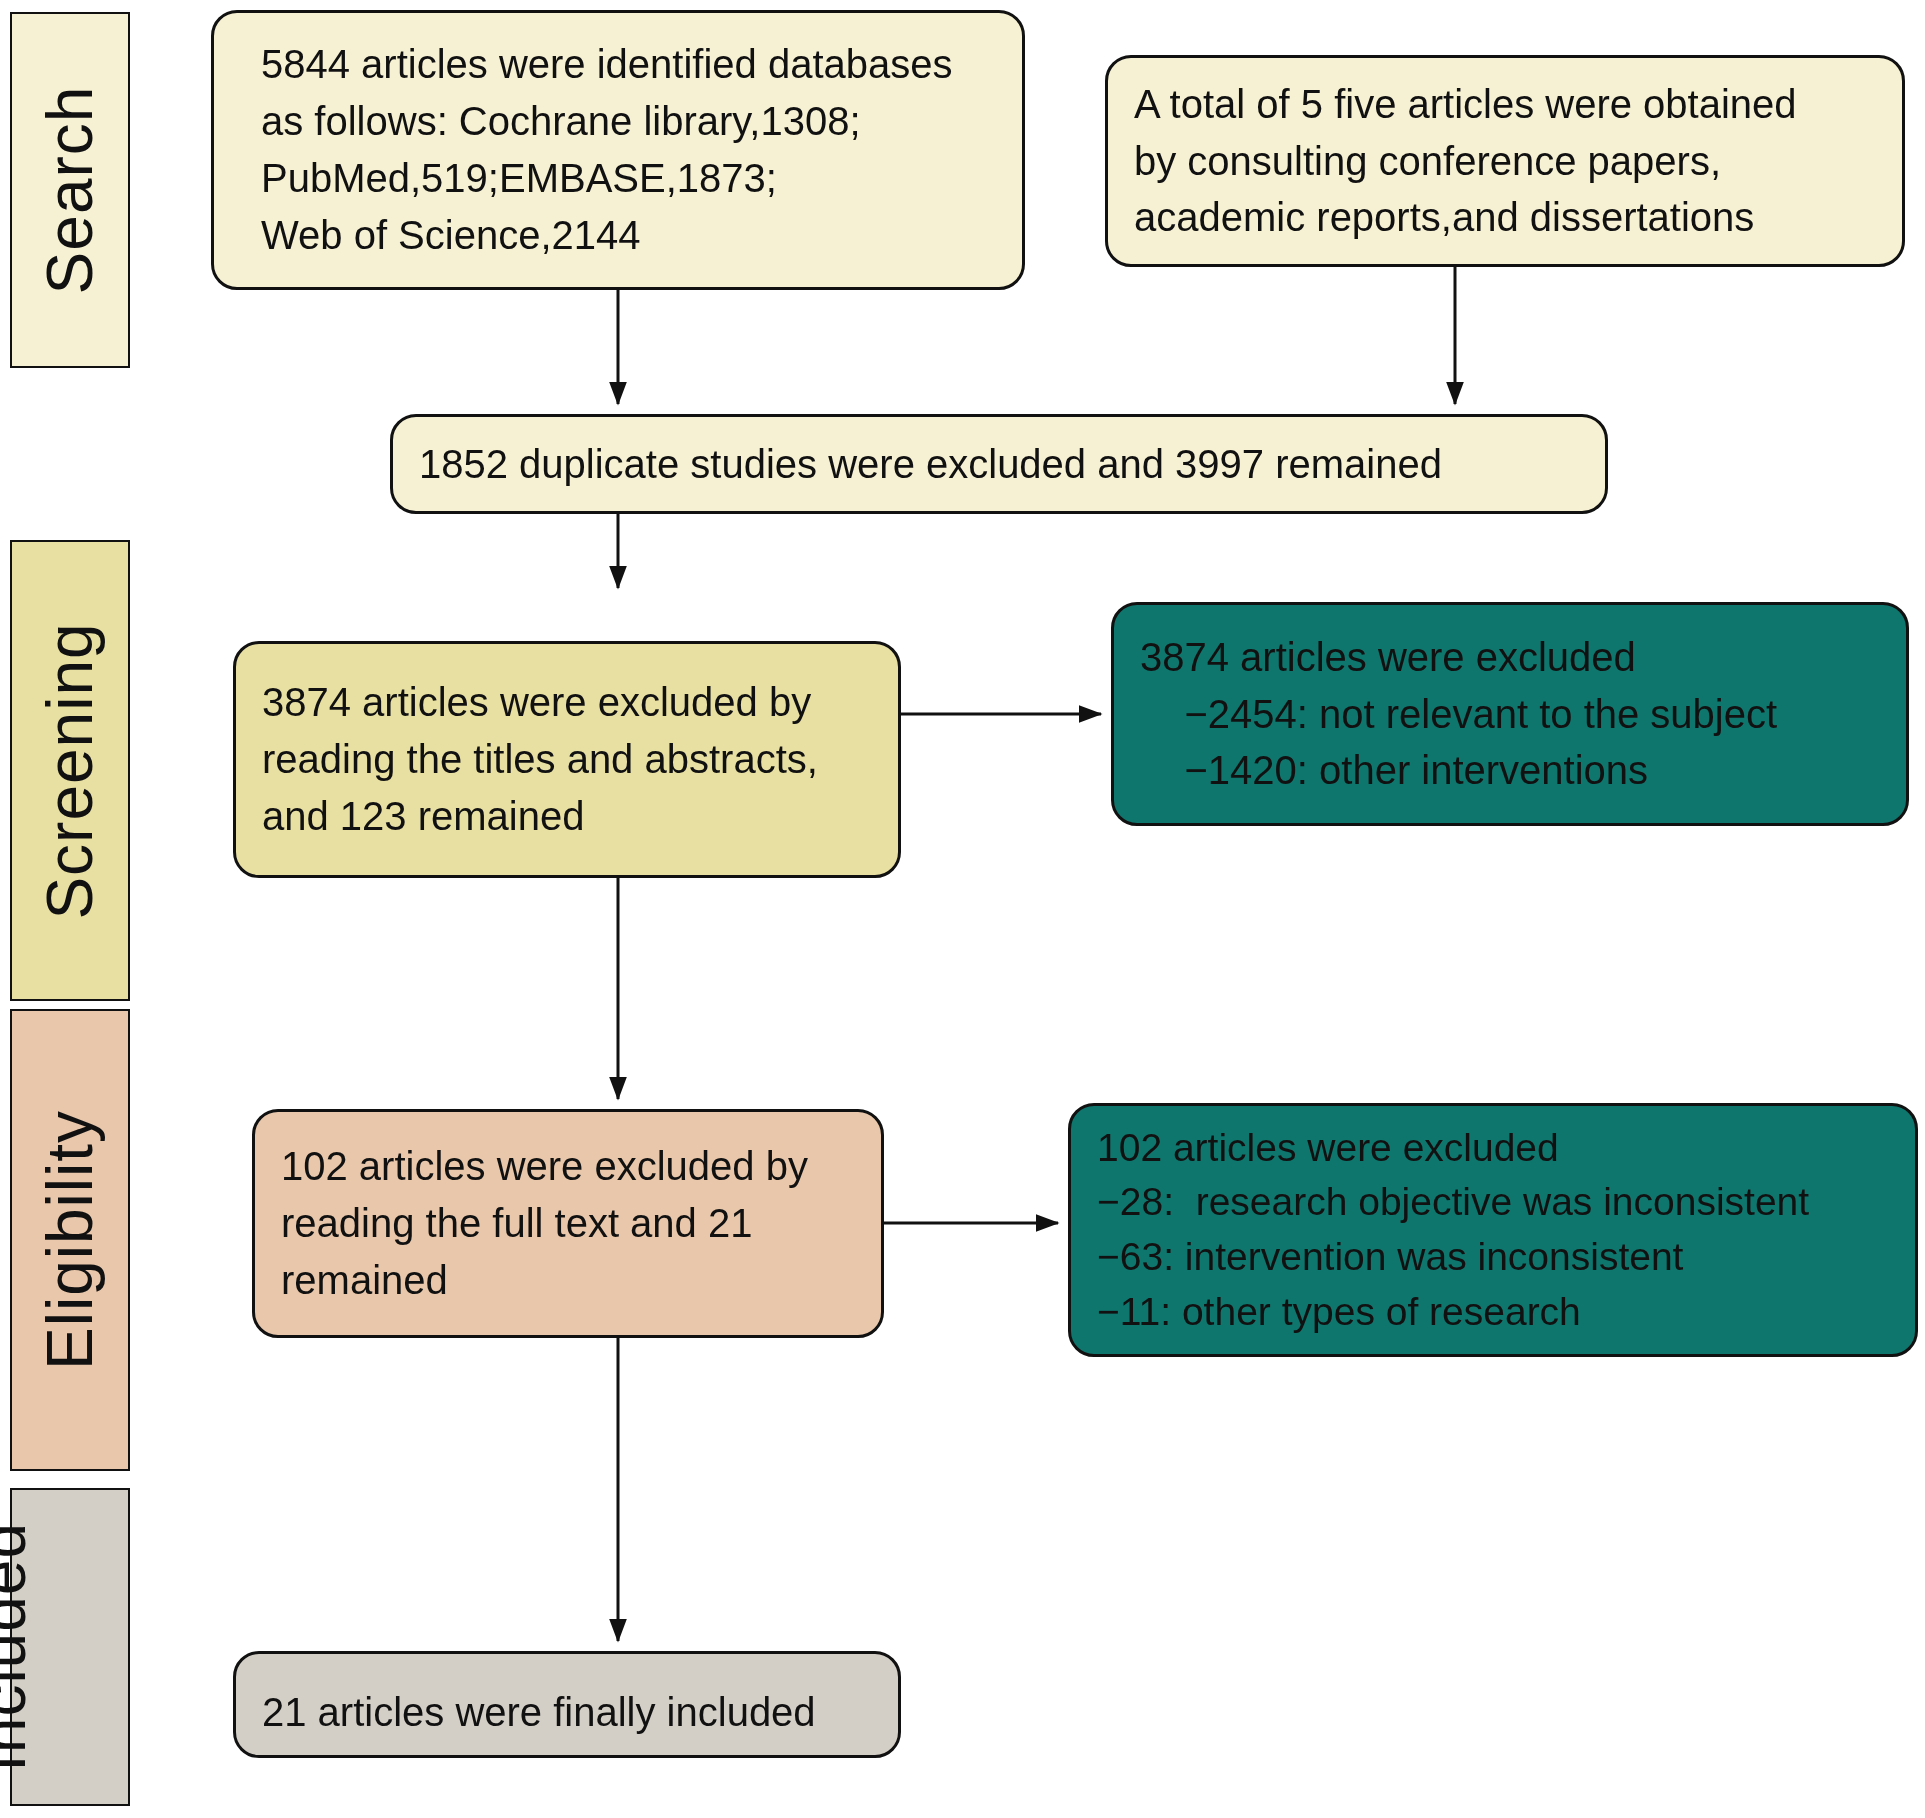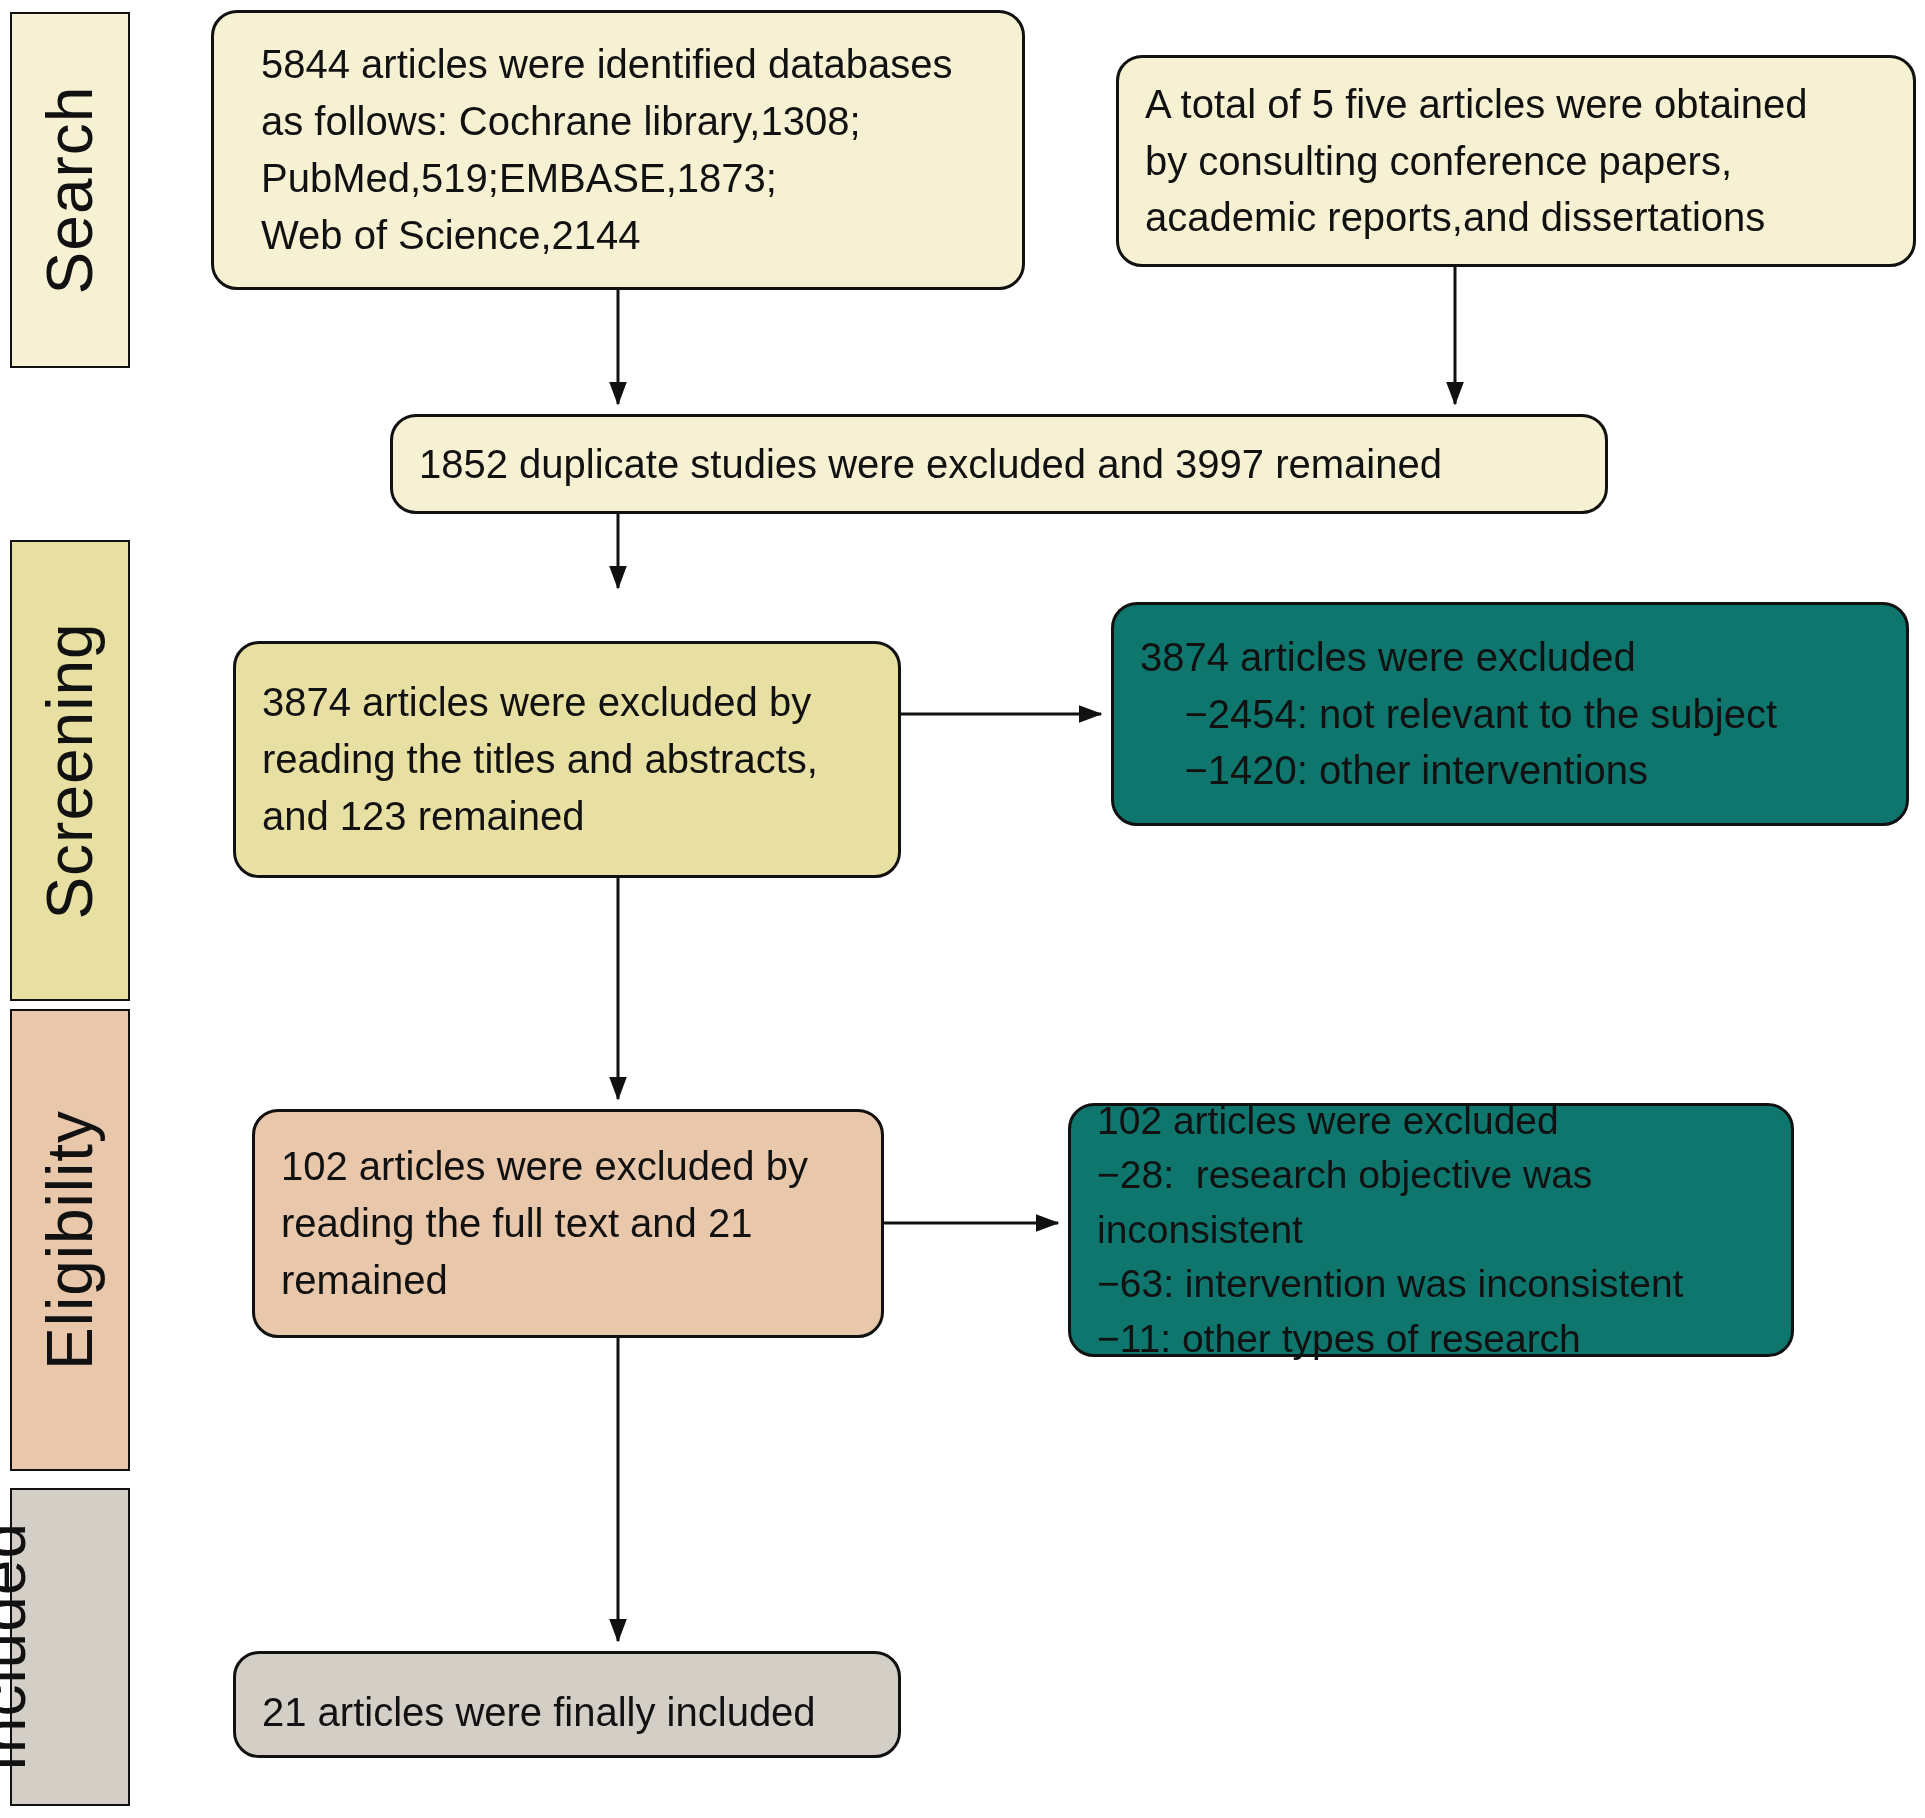--- a/index.html
+++ b/index.html
@@ -62,26 +62,26 @@
   .c-bluegray{ background: #0f766e; }
 
   
   .lbl-search      { left: 10px;  top: 12px;   width: 120px; height: 356px; }
   .lbl-screening   { left: 10px;  top: 497px;  width: 120px; height: 461px; }
   .lbl-eligibility { left: 10px;  top: 1009px; width: 120px; height: 462px; }
   .lbl-included    { left: 10px;  top: 1488px; width: 120px; height: 318px; }
 
   
   .box-identified { left: 211px;  top: 10px;   width: 814px;  height: 280px; padding-left: 47px; }
-  .box-manual     { left: 1105px; top: 55px;   width: 800px;  height: 212px; margin-left: 11px; }
+  .box-manual     { left: 1105px; top: 55px;   width: 800px;  height: 212px; }
   .box-duplicates { left: 390px;  top: 414px;  width: 1218px; height: 100px; }
   .box-screen     { left: 233px;  top: 598px;  width: 668px;  height: 237px; }
   .box-excl1      { left: 1111px; top: 602px;  width: 798px;  height: 224px; }
   .box-fulltext   { left: 252px;  top: 1109px; width: 632px;  height: 229px; }
-  .box-excl2      { left: 1068px; top: 1103px; width: 726px;  height: 254px; }
+  .box-excl2      { left: 1068px; top: 1103px; width: 850px;  height: 254px; }
   .box-final      { left: 233px;  top: 1651px; width: 668px;  height: 107px; }
 </style>
 </head>
 <body>
 
 <div class="canvas">
 
   <svg class="arrows" viewBox="0 0 1925 1818">
     <defs>
       <marker id="ah" markerWidth="10" markerHeight="8" refX="7.5" refY="3" orient="auto" markerUnits="strokeWidth">

